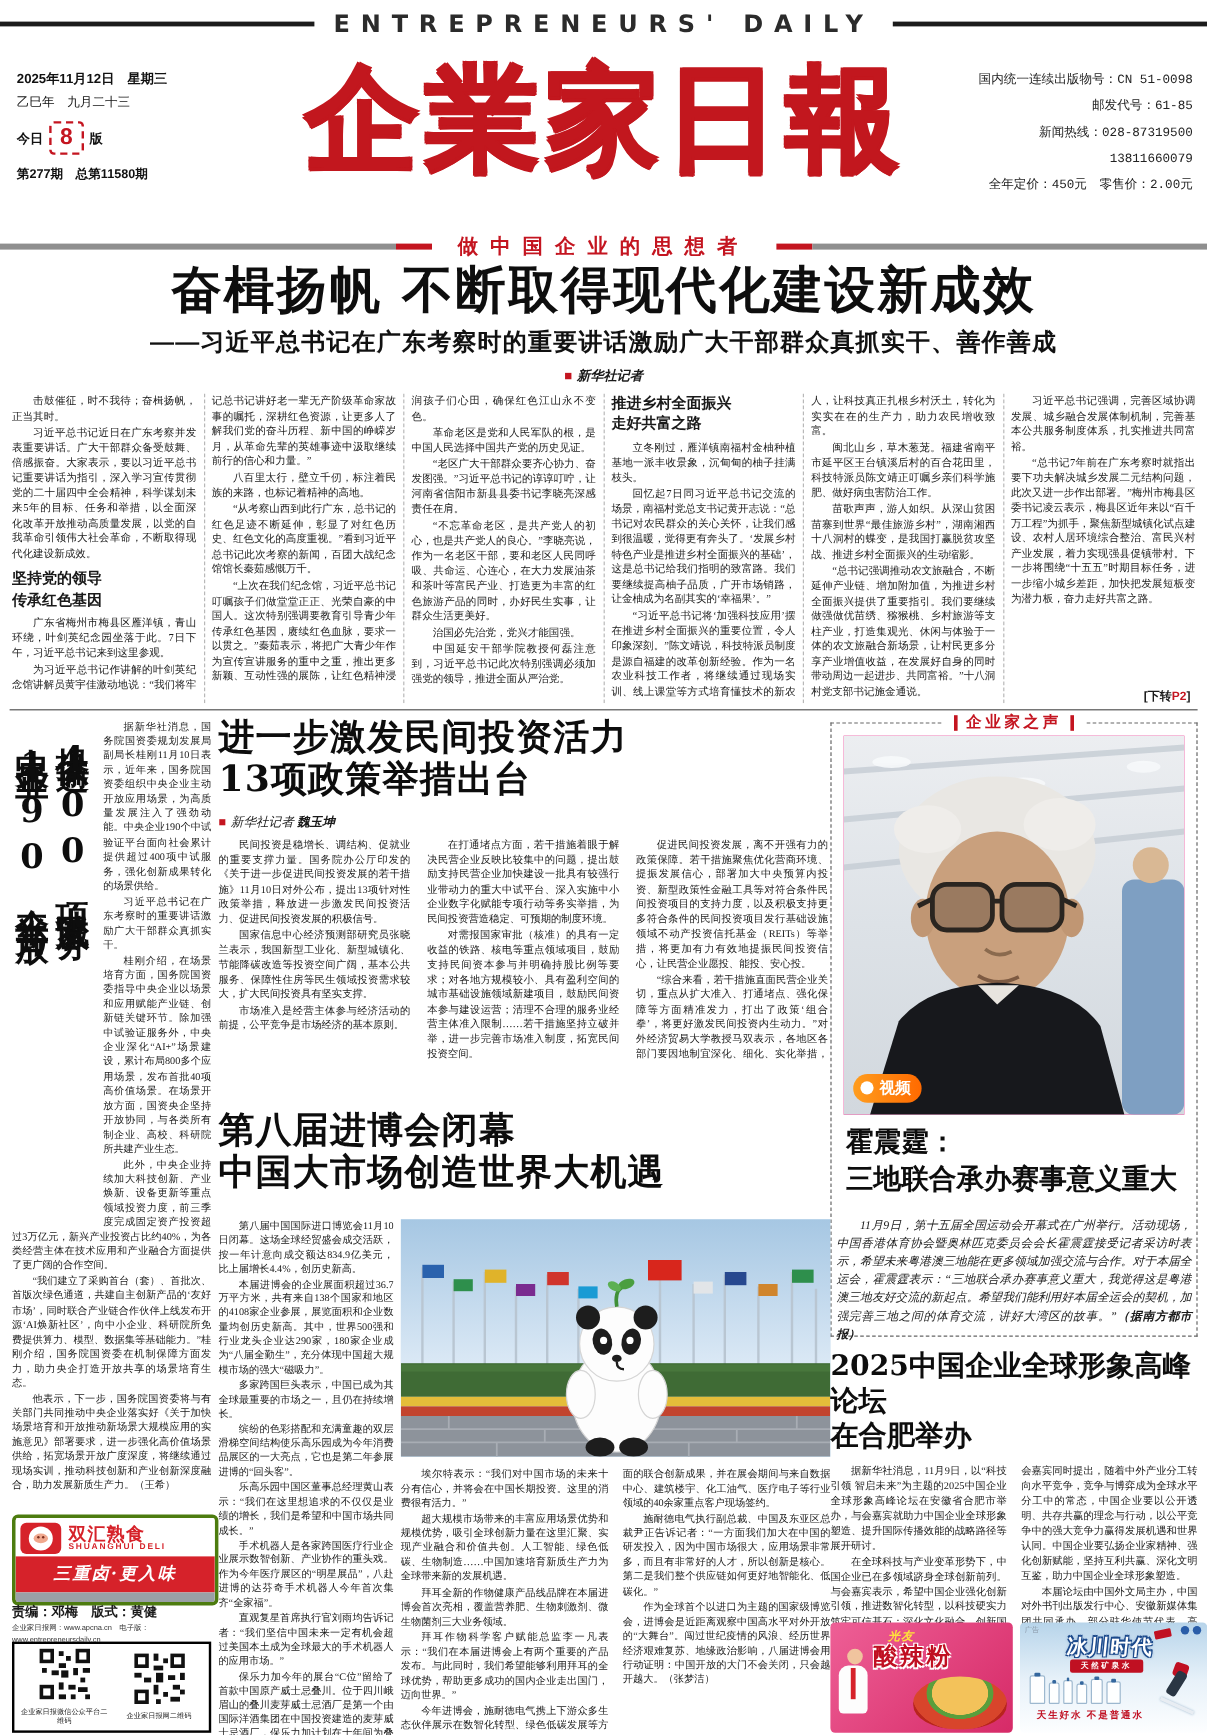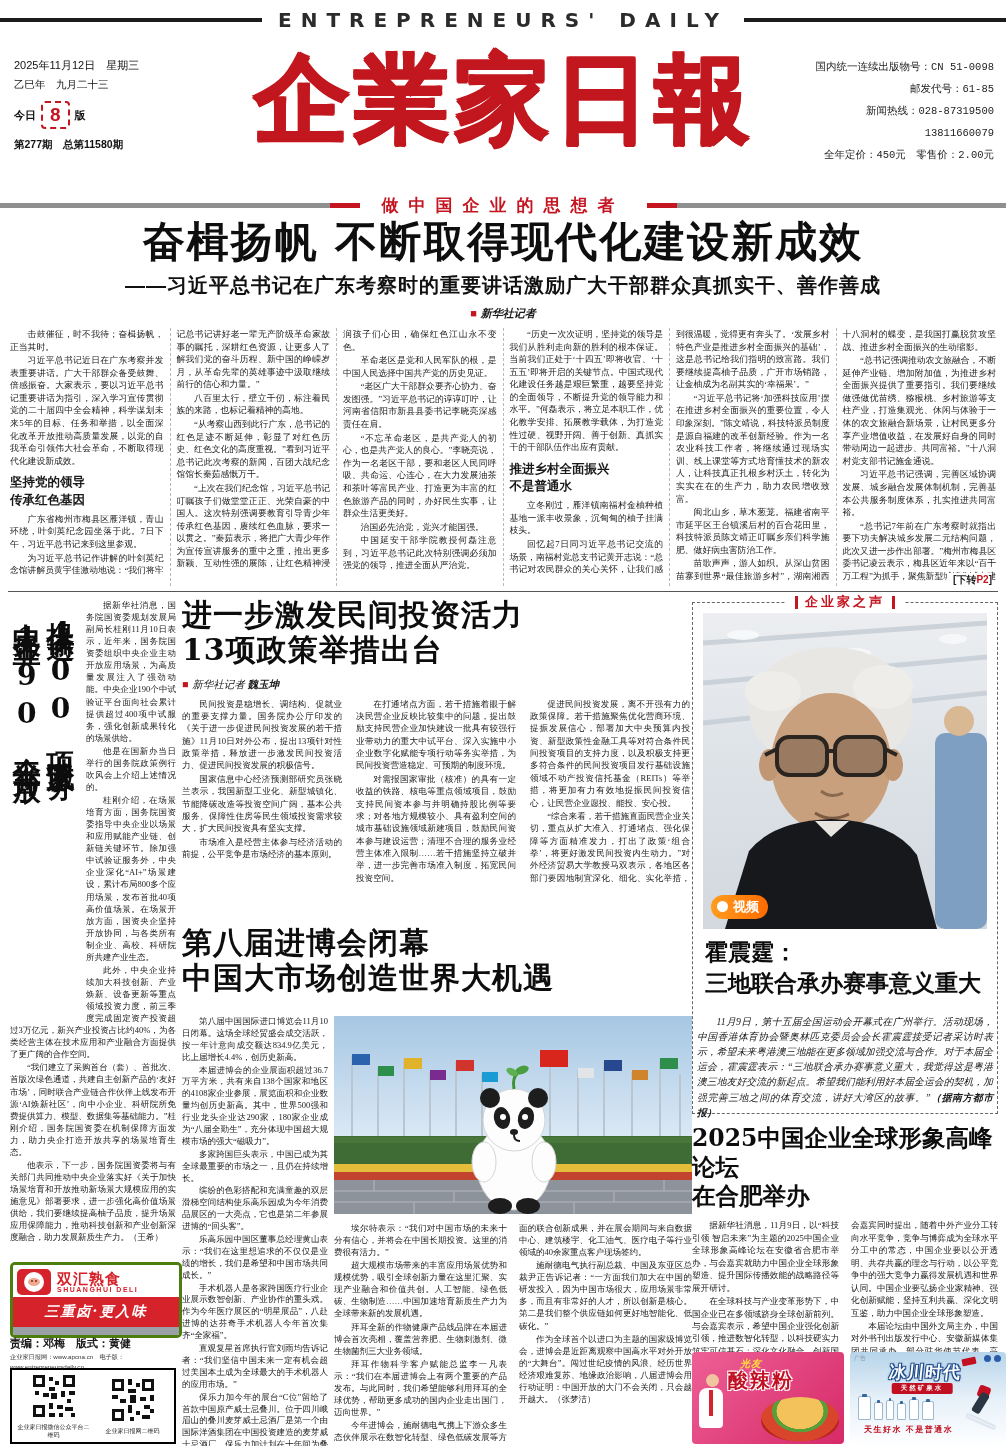--- a/index.html
+++ b/index.html
@@ -4,21 +4,21 @@
 <style>
   html,body{margin:0;padding:0;background:#f2f2f2}
   .page{position:relative;width:1006px;height:1446px;margin:0 auto;background:#fff;
         font-family:"Liberation Serif",serif;color:#1a1a1a;overflow:hidden}
   
   .eng-row{position:absolute;top:8px;left:0;width:100%;display:flex;align-items:center}
   .eng-line{flex:1;height:4px;background:#1c1c1c}
   .eng-text{margin:0 16px;font:700 20px "DejaVu Sans",sans-serif;letter-spacing:9px;color:#2b2b2b;white-space:nowrap}
   
   .mast-left{position:absolute;left:14px;top:58px;width:172px;font-family:"Liberation Sans",sans-serif;color:#111}
-  .m-date1{font-size:11px;font-weight:400}
+  .m-date1{font-size:11px;font-weight:700}
   .m-date2{font-size:10.5px;margin-top:5px}
   .m-today{margin-top:9px;display:flex;align-items:center;gap:5px;font-size:11px;font-weight:700}
   .m-eight{color:#c41520;border:2px dashed #c41520;font:800 19px "Liberation Sans",sans-serif;padding:1px 7px;border-radius:4px;background:#fff}
   .m-issue{margin-top:9px;font-size:10.5px;font-weight:700}
   .mast-title{position:absolute;left:195px;right:195px;top:40px;text-align:center;
        font-family:"DejaVu Serif",serif;font-weight:900;font-size:96px;line-height:1.2;color:#c2171e;
        letter-spacing:4px;text-shadow:2px 0 0 #c2171e,0 2px 0 #c2171e,2px 2px 0 #c2171e,1px 3px 0 #c2171e}
   .mast-right{position:absolute;right:12px;top:56px;text-align:right;font-family:Liberation Mono, monospace;font-size:10.5px;line-height:2.1;color:#222}
   
   .banner{position:absolute;top:194px;left:0;width:100%;display:flex;align-items:center}
@@ -182,23 +182,22 @@
       <p>广东省梅州市梅县区雁洋镇，青山环绕，叶剑英纪念园坐落于此。7日下午，习近平总书记来到这里参观。</p>
       <p>为习近平总书记作讲解的叶剑英纪念馆讲解员黄宇佳激动地说：“我们将牢记总书记讲好老一辈无产阶级革命家故事的嘱托，深耕红色资源，让更多人了解我们党的奋斗历程、新中国的峥嵘岁月，从革命先辈的英雄事迹中汲取继续前行的信心和力量。”</p>
       <p>八百里太行，壁立千仞，标注着民族的来路，也标记着精神的高地。</p>
       <p>“从考察山西到此行广东，总书记的红色足迹不断延伸，彰显了对红色历史、红色文化的高度重视。”看到习近平总书记此次考察的新闻，百团大战纪念馆馆长秦茹感慨万千。</p>
       <p>“上次在我们纪念馆，习近平总书记叮嘱孩子们做堂堂正正、光荣自豪的中国人。这次特别强调要教育引导青少年传承红色基因，赓续红色血脉，要求一以贯之。”秦茹表示，将把广大青少年作为宣传宣讲服务的重中之重，推出更多新颖、互动性强的展陈，让红色精神浸润孩子们心田，确保红色江山永不变色。</p>
       <p>革命老区是党和人民军队的根，是中国人民选择中国共产党的历史见证。</p>
       <p>“老区广大干部群众要齐心协力、奋发图强。”习近平总书记的谆谆叮咛，让河南省信阳市新县县委书记李晓亮深感责任在肩。</p>
       <p>“不忘革命老区，是共产党人的初心，也是共产党人的良心。”李晓亮说，作为一名老区干部，要和老区人民同呼吸、共命运、心连心，在大力发展油茶和茶叶等富民产业、打造更为丰富的红色旅游产品的同时，办好民生实事，让群众生活更美好。</p>
       <p>治国必先治党，党兴才能国强。</p>
       <p>中国延安干部学院教授何磊注意到，习近平总书记此次特别强调必须加强党的领导，推进全面从严治党。</p>
-      <p>“历史一次次证明，坚持党的领导是我们从胜利走向新的胜利的根本保证。当前我们正处于‘十四五’即将收官、‘十五五’即将开启的关键节点。中国式现代化建设任务越是艰巨繁重，越要坚持党的全面领导，不断提升党的领导能力和水平。”何磊表示，将立足本职工作，优化教学安排、拓展教学载体，为打造党性过硬、视野开阔、善于创新、真抓实干的干部队伍作出应有贡献。</p>
       <h4>推进乡村全面振兴</h4>
-      <h4>不是普通水</h4>
+      <h4>走好共富之路</h4>
       <p>立冬刚过，雁洋镇南福村金柚种植基地一派丰收景象，沉甸甸的柚子挂满枝头。</p>
       <p>回忆起7日同习近平总书记交流的场景，南福村党总支书记黄开志说：“总书记对农民群众的关心关怀，让我们感到很温暖，觉得更有奔头了。‘发展乡村特色产业是推进乡村全面振兴的基础’，这是总书记给我们指明的致富路。我们要继续提高柚子品质，广开市场销路，让金柚成为名副其实的‘幸福果’。”</p>
       <p>“习近平总书记将‘加强科技应用’摆在推进乡村全面振兴的重要位置，令人印象深刻。”陈文靖说，科技特派员制度是源自福建的改革创新经验。作为一名农业科技工作者，将继续通过现场实训、线上课堂等方式培育懂技术的新农人，让科技真正扎根乡村沃土，转化为实实在在的生产力，助力农民增收致富。</p>
       <p>闽北山乡，草木葱茏。福建省南平市延平区王台镇溪后村的百合花田里，科技特派员陈文靖正叮嘱乡亲们科学施肥、做好病虫害防治工作。</p>
       <p>苗歌声声，游人如织。从深山贫困苗寨到世界“最佳旅游乡村”，湖南湘西十八洞村的蝶变，是我国打赢脱贫攻坚战、推进乡村全面振兴的生动缩影。</p>
       <p>“总书记强调推动农文旅融合，不断延伸产业链、增加附加值，为推进乡村全面振兴提供了重要指引。我们要继续做强做优苗绣、猕猴桃、乡村旅游等支柱产业，打造集观光、休闲与体验于一体的农文旅融合新场景，让村民更多分享产业增值收益，在发展好自身的同时带动周边一起进步、共同富裕。”十八洞村党支部书记施金通说。</p>
       <p>习近平总书记强调，完善区域协调发展、城乡融合发展体制机制，完善基本公共服务制度体系，扎实推进共同富裕。</p>
       <p>“总书记7年前在广东考察时就指出要下功夫解决城乡发展二元结构问题，此次又进一步作出部署。”梅州市梅县区委书记凌云表示，梅县区近年来以“百千万工程”为抓手，聚焦新型城镇化试点建设、农村人居环境综合整治、富民兴村产业发展，着力实现强县促镇带村。下一步将围绕“十五五”时期目标任务，进一步缩小城乡差距，加快把发展短板变为潜力板，奋力走好共富之路。</p>
     </div>
   <div class="continued" style="position:absolute;right:14px;top:573px">
@@ -206,25 +205,25 @@
   </div>
   <div class="rule-main"></div>
 
   <div class="soe">
     <div class="soe-vhead">
       <h2>提供逾400项中试服务</h2>
       <h2>中央企业190个平台开放</h2>
     </div>
     <div>
         <p>据新华社消息，国务院国资委规划发展局副局长桂刚11月10日表示，近年来，国务院国资委组织中央企业主动开放应用场景，为高质量发展注入了强劲动能。中央企业190个中试验证平台面向社会累计提供超过400项中试服务，强化创新成果转化的场景供给。</p>
-        <p>他是在国新办当日举行的国务院政策例行吹风会上介绍上述情况的。</p>
+        <p>习近平总书记在广东考察时的重要讲话激励广大干部群众真抓实干。</p>
         <p>桂刚介绍，在场景培育方面，国务院国资委指导中央企业以场景和应用赋能产业链、创新链关键环节。除加强中试验证服务外，中央企业深化“AI+”场景建设，累计布局800多个应用场景，发布首批40项高价值场景。在场景开放方面，国资央企坚持开放协同，与各类所有制企业、高校、科研院所共建产业生态。</p>
         <p>此外，中央企业持续加大科技创新、产业焕新、设备更新等重点领域投资力度，前三季度完成固定资产投资超过3万亿元，新兴产业投资占比约40%，为各类经营主体在技术应用和产业融合方面提供了更广阔的合作空间。</p>
         <p>“我们建立了采购首台（套）、首批次、首版次绿色通道，共建自主创新产品的‘友好市场’，同时联合产业链合作伙伴上线发布开源‘AI焕新社区’，向中小企业、科研院所免费提供算力、模型、数据集等基础能力。”桂刚介绍，国务院国资委在机制保障方面发力，助力央企打造开放共享的场景培育生态。</p>
-        <p>他表示，下一步，国务院国资委将与有关部门共同推动中央企业落实好《关于加快场景培育和开放推动新场景大规模应用的实施意见》部署要求，进一步强化高价值场景供给，我们要继续提高柚子品质，提升场景应用保障能力，推动科技创新和产业创新深度融合，助力发展新质生产力。（王希）</p>
+        <p>他表示，下一步，国务院国资委将与有关部门共同推动中央企业落实好《关于加快场景培育和开放推动新场景大规模应用的实施意见》部署要求，进一步强化高价值场景供给，拓宽场景开放广度深度，将继续通过现场实训，推动科技创新和产业创新深度融合，助力发展新质生产力。（王希）</p>
       </div>
   </div>
 
   <div class="shd">
     <div class="shd-top">
       <div class="pig-wrap">
           <div class="pig">
             <i></i>
             <b></b>
           </div>

